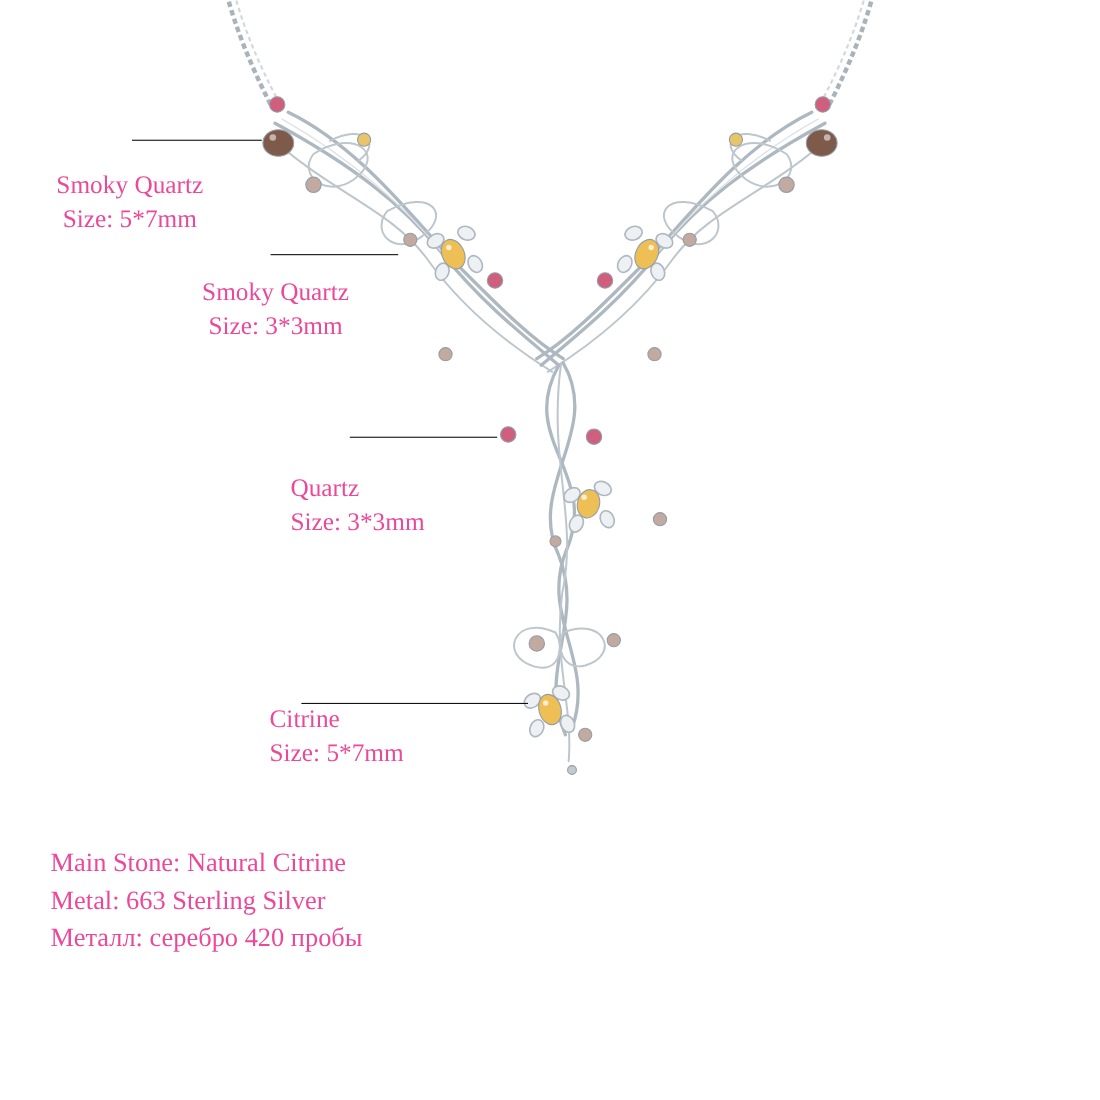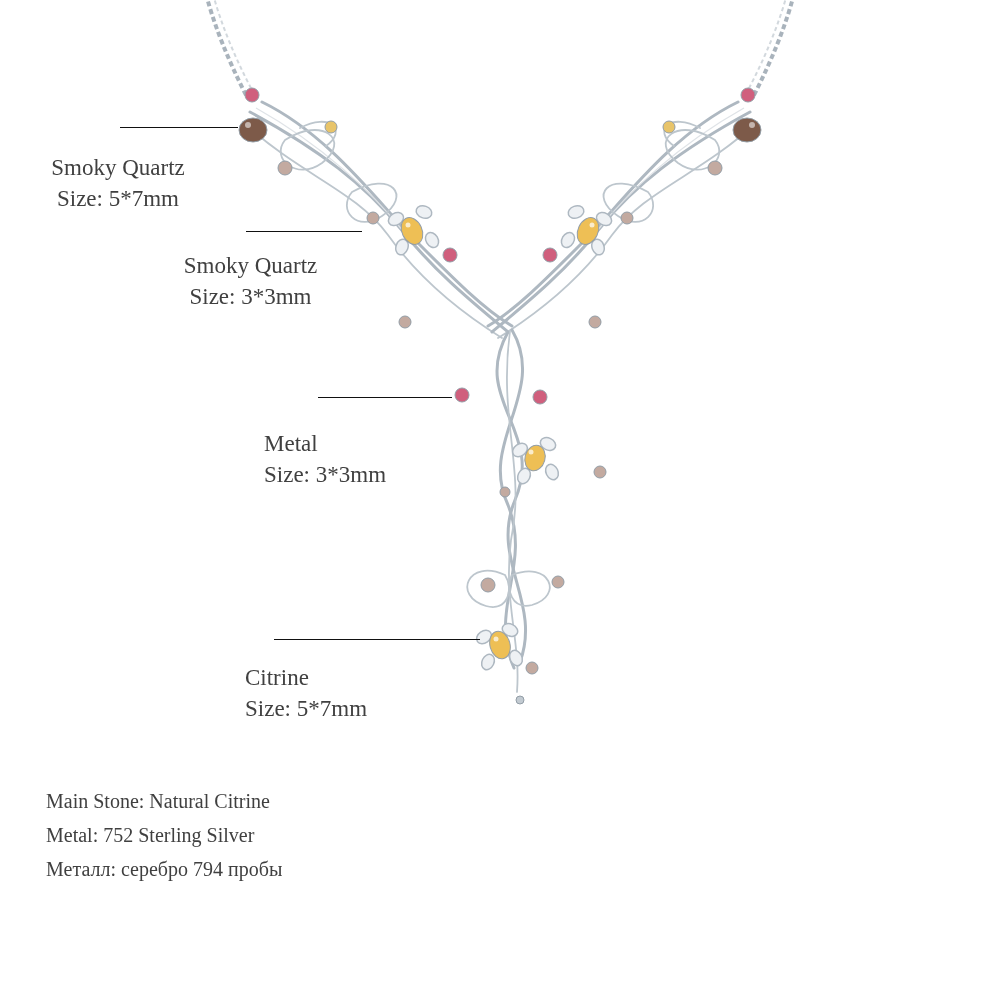--- a/index.html
+++ b/index.html
@@ -1,32 +1,32 @@
 <!DOCTYPE html>
 <html><head>
 <meta charset="utf-8">
 <style>
   html,body{margin:0;padding:0;background:#ffffff;}
   .stage{
     position:relative;width:1000px;height:1000px;background:#ffffff;overflow:hidden;
-    font-family:"Liberation Serif","DejaVu Serif",serif;color:#404040;
+    font-family:"Liberation Serif","DejaVu Serif",serif;color:#ec4899;
   }
   .necklace-svg{position:absolute;left:0;top:0;}
   .chain{fill:none;stroke:#a9b3bc;stroke-width:4;stroke-dasharray:5 3;}
   .chain2{fill:none;stroke:#d2d8dd;stroke-width:2;stroke-dasharray:4 3;}
   .vine{fill:none;stroke:#aeb8c1;stroke-width:3;stroke-linecap:round;}
   .thin{stroke-width:1.8;stroke:#bdc6cd;}
   .hl{fill:none;stroke:#dfe3e7;stroke-width:1.3;}
   .petal{fill:#eef1f4;stroke:#aeb8c1;stroke-width:1.5;}
   .gem{stroke:#939ea7;stroke-width:1;}
   .callout{position:absolute;}
   .leader{position:absolute;height:0;border-top:1.5px solid #111;}
   .callout-text{position:absolute;font-size:23px;line-height:31px;}
   .center{text-align:center;}
-  .desc{position:absolute;left:46px;top:768px;width:740px;font-size:20px;line-height:34px;margin-top:16px;}
+  .desc{position:absolute;left:46px;top:768px;width:740px;font-size:24px;line-height:34px;}
   .desc div{margin-bottom:0;}
 </style>
 </head>
 <body>
 
 <div class="stage">
 
   <svg class="necklace-svg" width="1000" height="760" viewBox="0 0 1000 760">
     <defs>
       <g id="armL">
@@ -107,32 +107,32 @@
     <div class="leader" style="left:246px;top:231px;width:116px;"></div>
     <div class="callout-text center" style="left:168px;top:250px;width:165px;">
       <div>Smoky Quartz</div>
       <div>Size: 3*3mm</div>
     </div>
   </div>
 
   <div class="callout">
     <div class="leader" style="left:318px;top:397px;width:134px;"></div>
     <div class="callout-text" style="left:264px;top:428px;width:170px;">
-      <div>Metal</div>
+      <div>Quartz</div>
       <div>Size: 3*3mm</div>
     </div>
   </div>
 
   <div class="callout">
     <div class="leader" style="left:274px;top:639px;width:206px;"></div>
-    <div class="callout-text" style="left:245px;top:662px;width:180px;">
+    <div class="callout-text" style="left:245px;top:638px;width:180px;">
       <div>Citrine</div>
       <div>Size: 5*7mm</div>
     </div>
   </div>
 
   <div class="desc">
     <div>Main Stone: Natural Citrine</div>
-    <div>Metal: 752 Sterling Silver</div>
-    <div>Металл: серебро 794 пробы</div>
+    <div>Metal: 663 Sterling Silver</div>
+    <div>Металл: серебро 420 пробы</div>
   </div>
 
 </div>
 
 </body></html>

